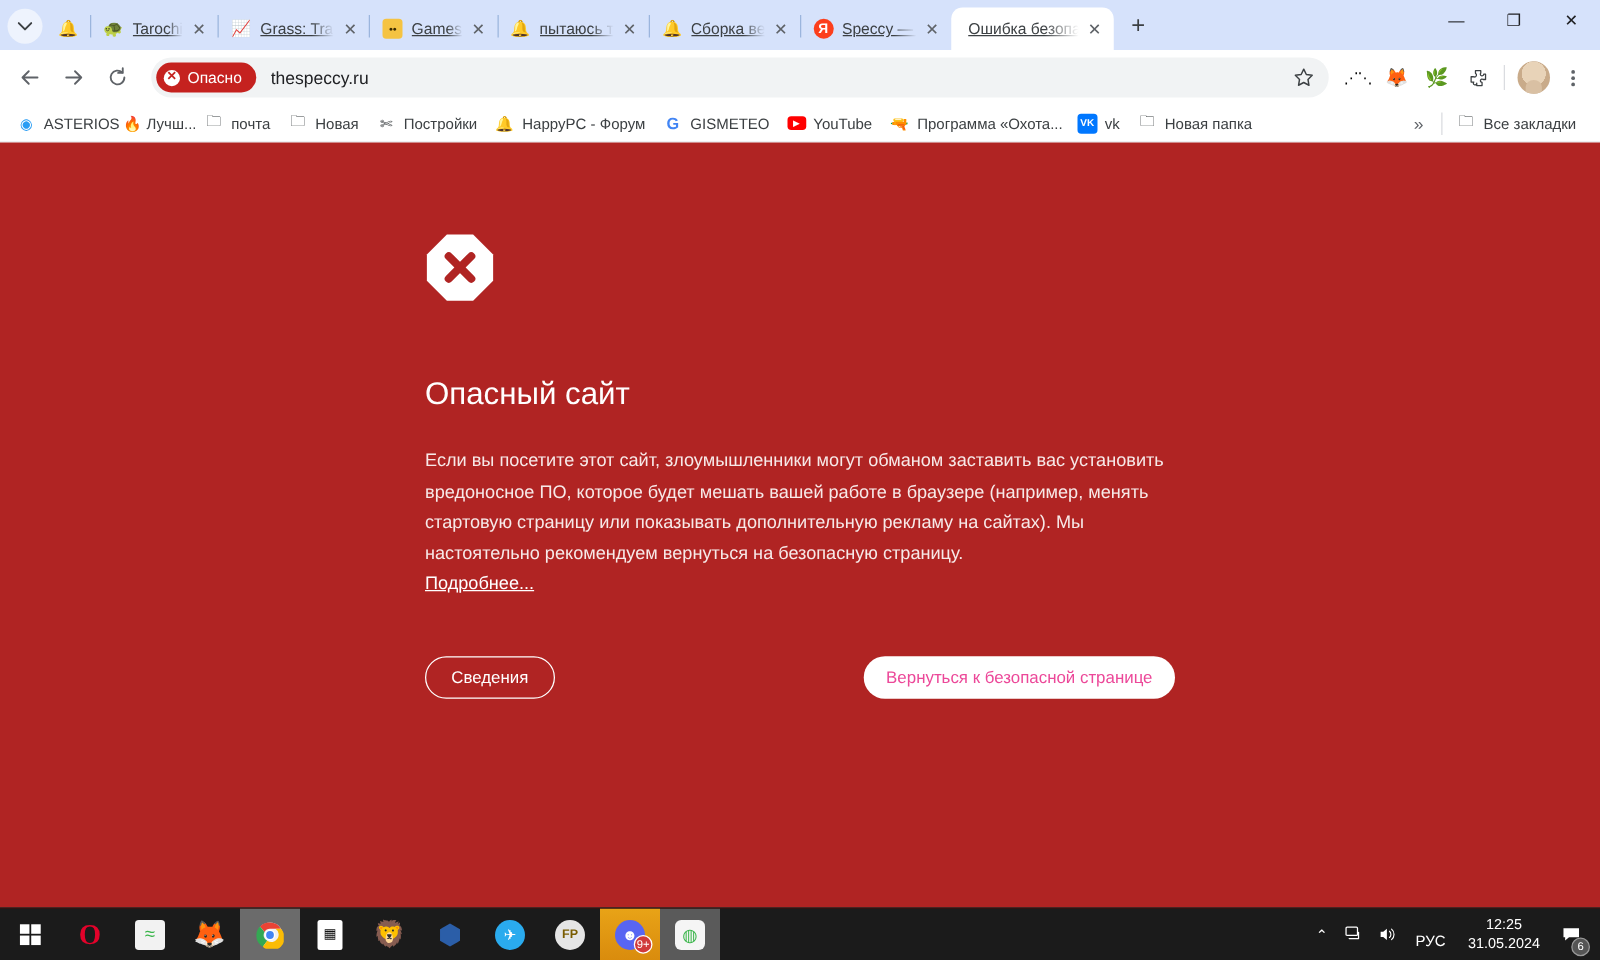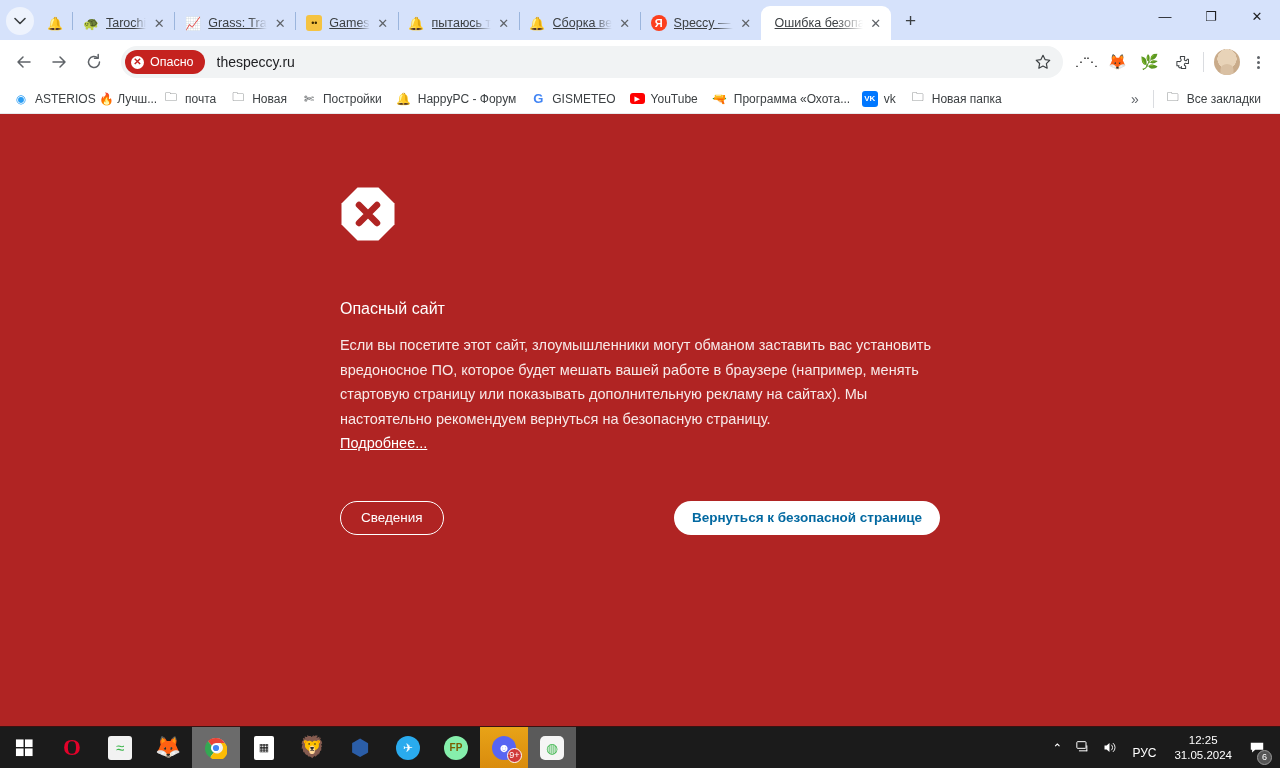--- a/index.html
+++ b/index.html
@@ -165,22 +165,22 @@
     overflow: hidden;
   }
   .interstitial {
     position: absolute; left: 340px; top: 72px; width: 600px;
     color: #fff;
   }
   .stopicon {
     width: 56px; height: 56px; margin-bottom: 53px;
   }
   .int-title {
-    font-size: 16px; font-weight: normal; line-height: 1.2;
-    margin-bottom: 15px; color: #fff;
+    font-size: 25px; font-weight: normal; line-height: 1.2;
+    margin-bottom: 27px; color: #fff;
   }
   .int-body {
     font-size: 14.5px; line-height: 24.5px; color: #f7e9e8;
     width: 592px;
   }
   .int-body a, .int-link {
     color: #fff; text-decoration: underline; cursor: pointer;
   }
   .tipbox {
     margin-top: 41px; background: #f7dcd9; color: #2b1413;
@@ -193,23 +193,23 @@
   .btnrow {
     margin-top: 45px; display: flex; align-items: center;
     justify-content: space-between; width: 600px;
   }
   .btn-outline {
     border: 1px solid #ffffff; color: #fff; background: transparent;
     border-radius: 18px; height: 34px; padding: 0 20px;
     font-size: 13.5px; cursor: pointer; font-family: inherit;
   }
   .btn-primary {
-    background: #fff; color: #0369a1; border: none;
+    background: #fff; color: #ec4899; border: none;
     border-radius: 18px; height: 34px; padding: 0 18px;
-    font-size: 13.5px; cursor: pointer; font-family: inherit; font-weight: bold;
+    font-size: 13.5px; cursor: pointer; font-family: inherit;
   }
 
   
   .taskbar {
     position: absolute; left: 0; bottom: 0; width: 1280px; height: 42px;
     background: #1b1b1b; display: flex; align-items: center;
     border-top: 1px solid #3a1211;
   }
   .tb-item {
     width: 48px; height: 42px; display: flex; align-items: center;
@@ -472,21 +472,21 @@
     <span style="background:#fff;width:20px;height:24px;border-radius:2px;display:flex;align-items:center;justify-content:center;color:#111;font-size:11px">▦</span>
   </div>
   <div class="tb-item emoji" style="color:#fb542b">🦁</div>
   <div class="tb-item">
       <span style="color:#2b5ea8;font-size:22px">⬢</span>
     </div>
   <div class="tb-item">
     <span style="background:#2aabee;width:24px;height:24px;border-radius:50%;display:flex;align-items:center;justify-content:center;color:#fff;font-size:12px">✈</span>
   </div>
   <div class="tb-item">
-    <span style="background:#86efac;width:24px;height:24px;border-radius:50%;display:flex;align-items:center;justify-content:center;color:#7a5c00;font-size:10px;font-weight:bold">FP</span>
+    <span style="background:#e5e5e5;width:24px;height:24px;border-radius:50%;display:flex;align-items:center;justify-content:center;color:#7a5c00;font-size:10px;font-weight:bold">FP</span>
   </div>
   <div class="tb-item hl">
     <span style="background:#5865f2;width:24px;height:24px;border-radius:50%;display:flex;align-items:center;justify-content:center;color:#fff;font-size:12px">☻</span>
     <span class="notif-badge" style="background:#d03a3a;border-color:#fff;right:6px;bottom:6px">9+</span>
   </div>
   <div class="tb-item hl2">
     <span style="background:#f5f5f5;width:24px;height:24px;border-radius:5px;display:flex;align-items:center;justify-content:center;color:#3ab54a;font-size:14px">◍</span>
   </div>
 
   <div class="tray">

